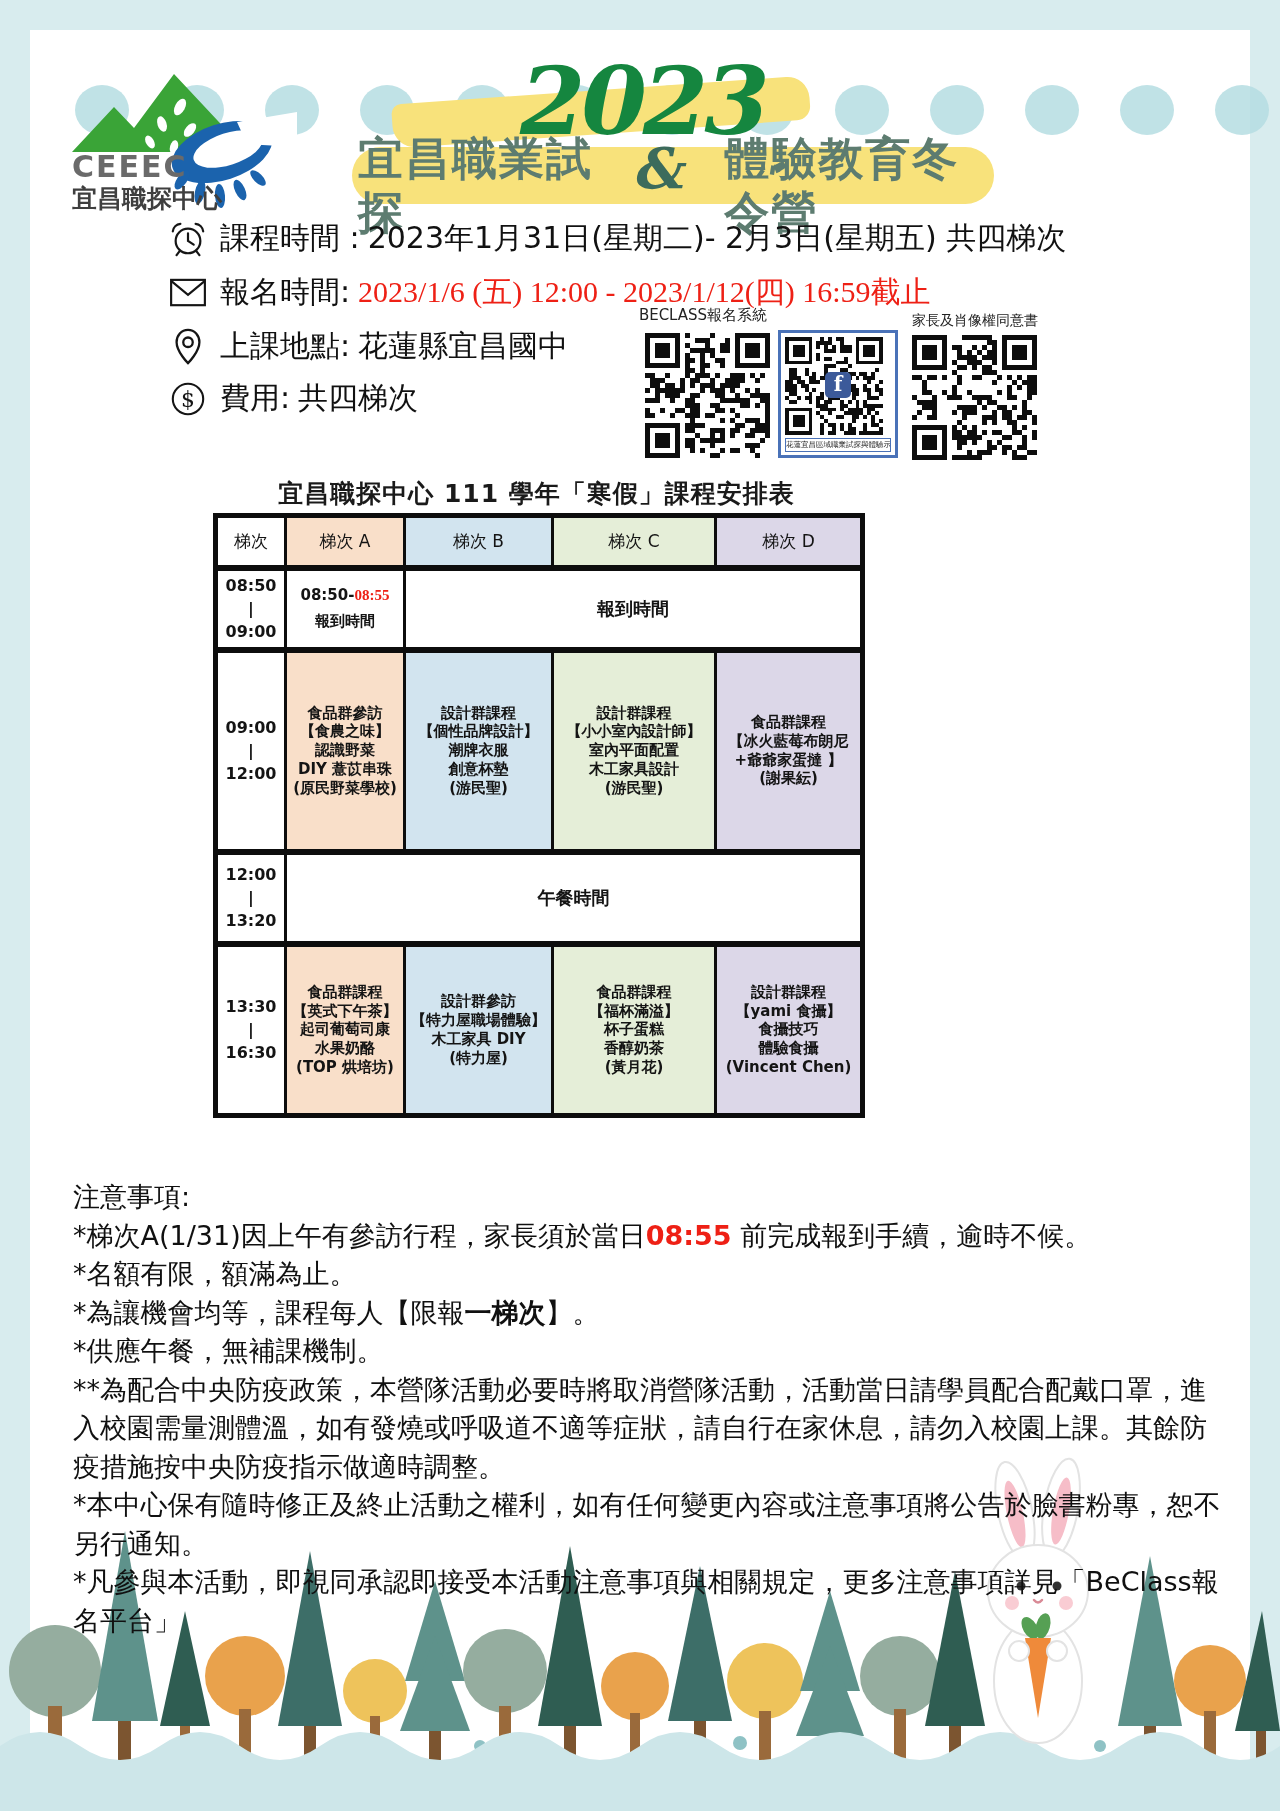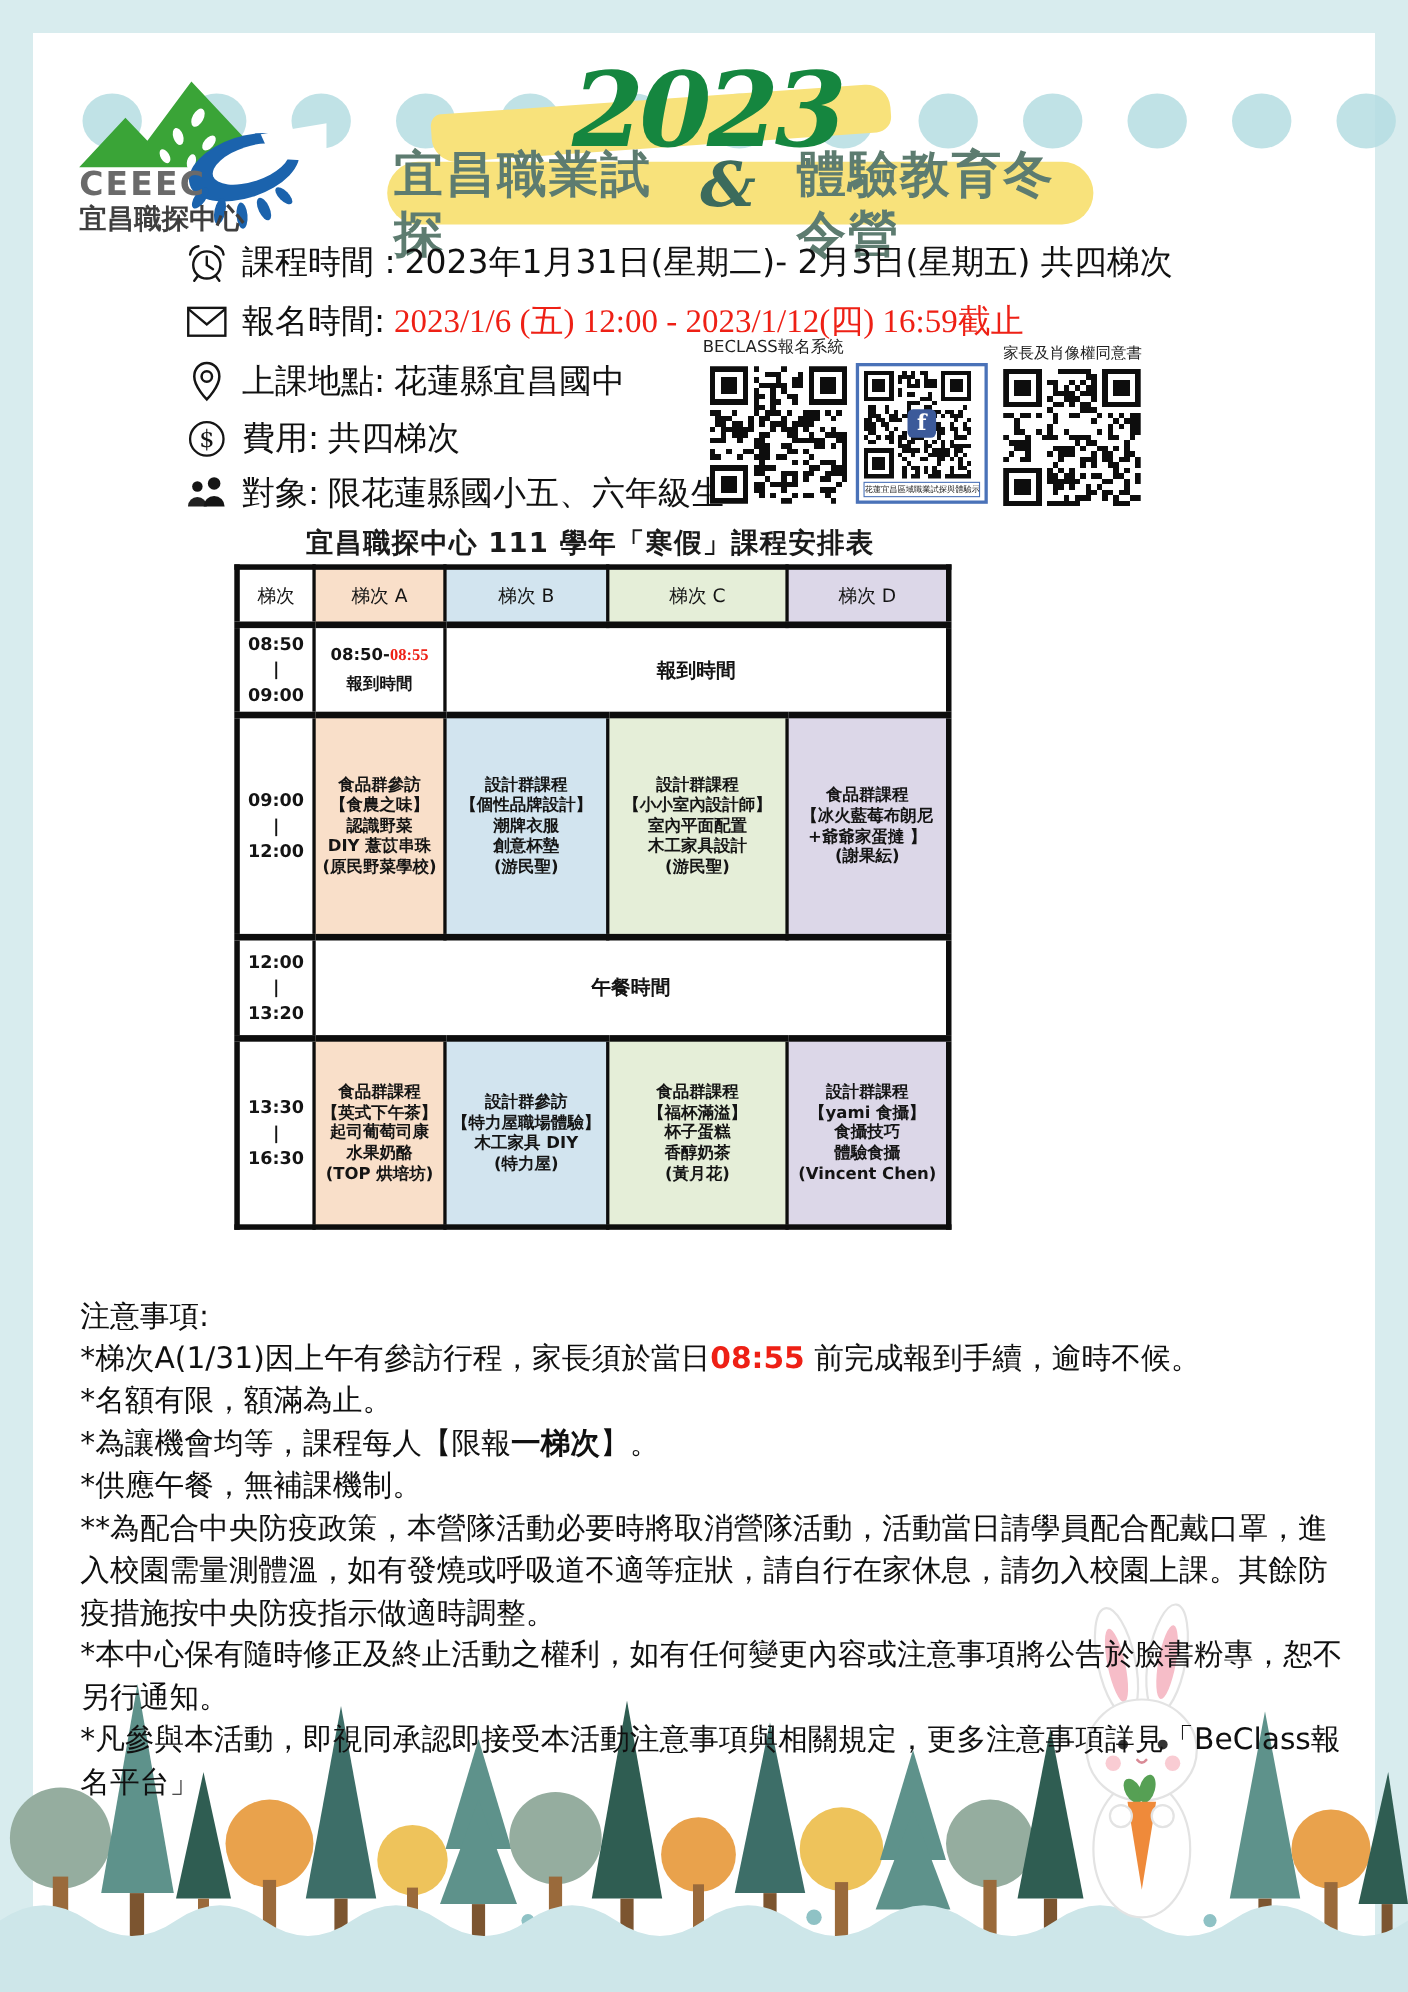--- a/index.html
+++ b/index.html
@@ -150,33 +150,20 @@
     <span class="info-text"><span>上課地點:</span><span class="val">花蓮縣宜昌國中</span></span>
   </div>
   <div class="info-row" style="top:378px">
     <span class="info-icon">
       <svg viewBox="0 0 40 40" width="38" height="38">
           <circle cx="20" cy="20" r="16" fill="none" stroke="#151515" stroke-width="2.2"></circle>
           <text x="20" y="28" text-anchor="middle" font-size="23" font-family="DejaVu Serif, serif" fill="#151515">$</text>
         </svg>
     </span>
     <span class="info-text"><span>費用:</span><span class="val">共四梯次</span></span>
-  </div>
-  <div class="info-row" style="top:428px">
-    <span class="info-icon">
-      <svg viewBox="0 0 42 36" width="40" height="36">
-          <g fill="#151515">
-            <circle cx="28" cy="8" r="6"></circle>
-            <path d="M18 30 a10 10 0 0 1 20 0 z"></path>
-            <circle cx="12" cy="11" r="5"></circle>
-            <path d="M3 30 a9 9 0 0 1 18 0 z" opacity=".95"></path>
-          </g>
-        </svg>
-    </span>
-    <span class="info-text"><span>對象:</span><span class="val">限花蓮縣國小五、六年級生</span></span>
   </div>
 
   <div class="qr-label" style="left:628px;top:306px;width:150px">BECLASS報名系統</div>
   <div class="qr-box" style="left:645px;top:333px;width:125px;height:125px">
     <svg class="qr-cells" viewBox="0 0 25 25">
         <rect x="8" y="0" width="1" height="1"></rect>
         <rect x="13" y="0" width="1" height="1"></rect>
         <rect x="10" y="1" width="1" height="1"></rect>
         <rect x="11" y="1" width="1" height="1"></rect>
         <rect x="12" y="1" width="1" height="1"></rect>

